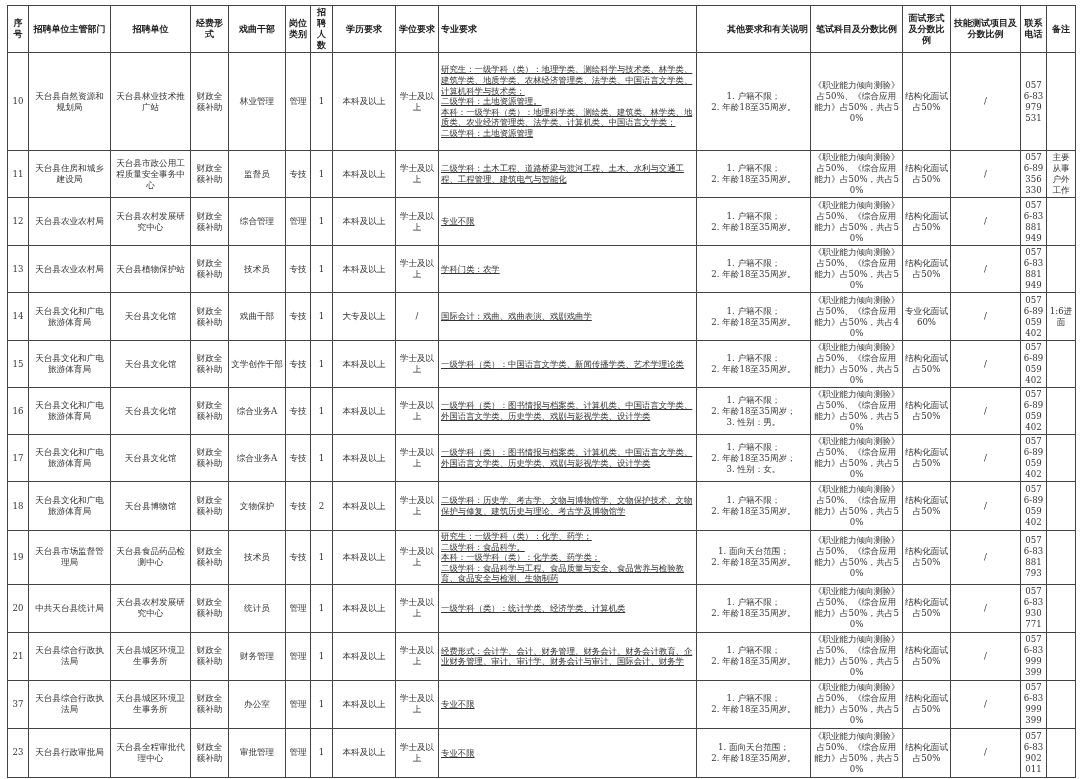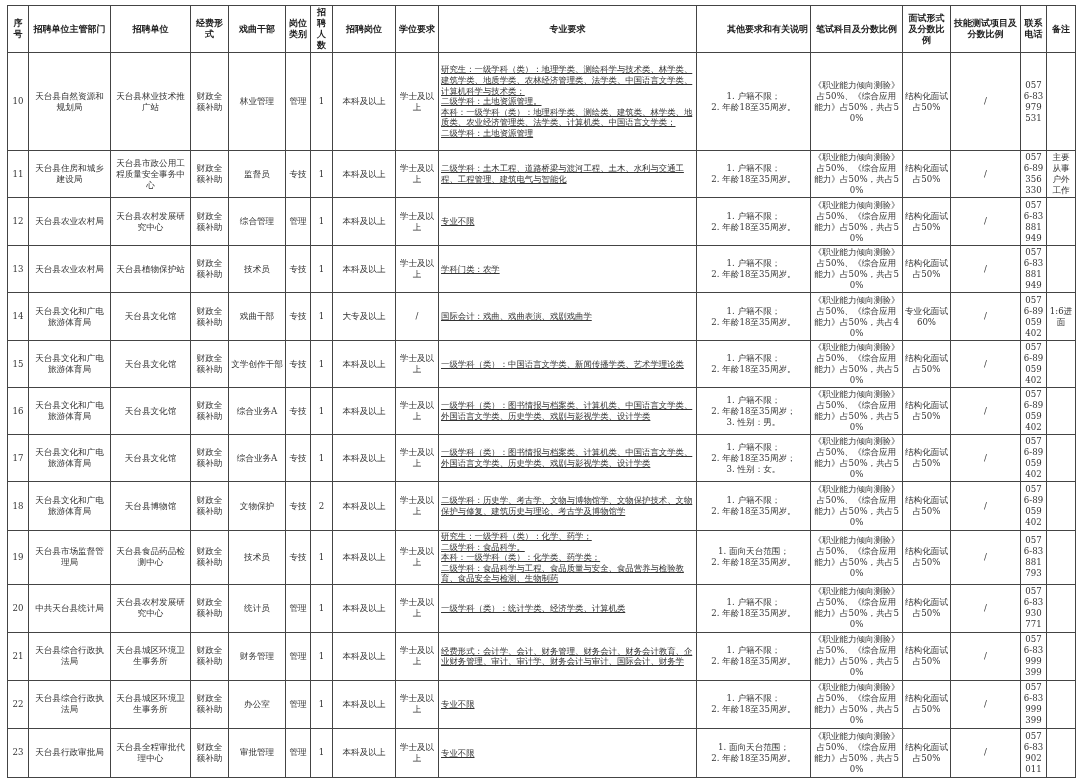--- a/index.html
+++ b/index.html
@@ -40,23 +40,23 @@
   </colgroup>
   <thead>
     <tr style="height:47px">
       <th>序号</th>
       <th>招聘单位主管部门</th>
       <th>招聘单位</th>
       <th>经费形式</th>
       <th>戏曲干部</th>
       <th>岗位类别</th>
       <th>招聘人数</th>
-      <th>招聘岗位</th>
+      <th>学历要求</th>
       <th>学位要求</th>
-      <th class="left" style="text-align:center">专业要求</th>
+      <th class="left" style="text-align:left">专业要求</th>
       <th class="left" style="text-align:right">其他要求和有关说明</th>
       <th>笔试科目及分数比例</th>
       <th>面试形式及分数比例</th>
       <th>技能测试项目及分数比例</th>
       <th>联系电话</th>
       <th>备注</th>
     </tr>
   </thead>
   <tbody id="table-body">
       <tr style="height: 98px;">
@@ -289,21 +289,21 @@
     <td class="major multi">经费形式：会计学、会计、财务管理、财务会计、财务会计教育、企业财务管理、审计、审计学、财务会计与审计、国际会计、财务学</td>
     <td class="other multi">1. 户籍不限；
 2. 年龄18至35周岁。</td>
     <td>《职业能力倾向测验》占50%、《综合应用能力》占50%，共占50%</td>
     <td>结构化面试占50%</td>
     <td>/</td>
     <td>0576-83999399</td>
     <td></td>
   </tr>
       <tr style="height: 48px;">
-    <td>22</td>
+    <td>37</td>
     <td>天台县综合行政执法局</td>
     <td>天台县城区环境卫生事务所</td>
     <td>财政全额补助</td>
     <td>办公室</td>
     <td>管理</td>
     <td>1</td>
     <td>本科及以上</td>
     <td>学士及以上</td>
     <td class="major multi">专业不限</td>
     <td class="other multi">1. 户籍不限；

